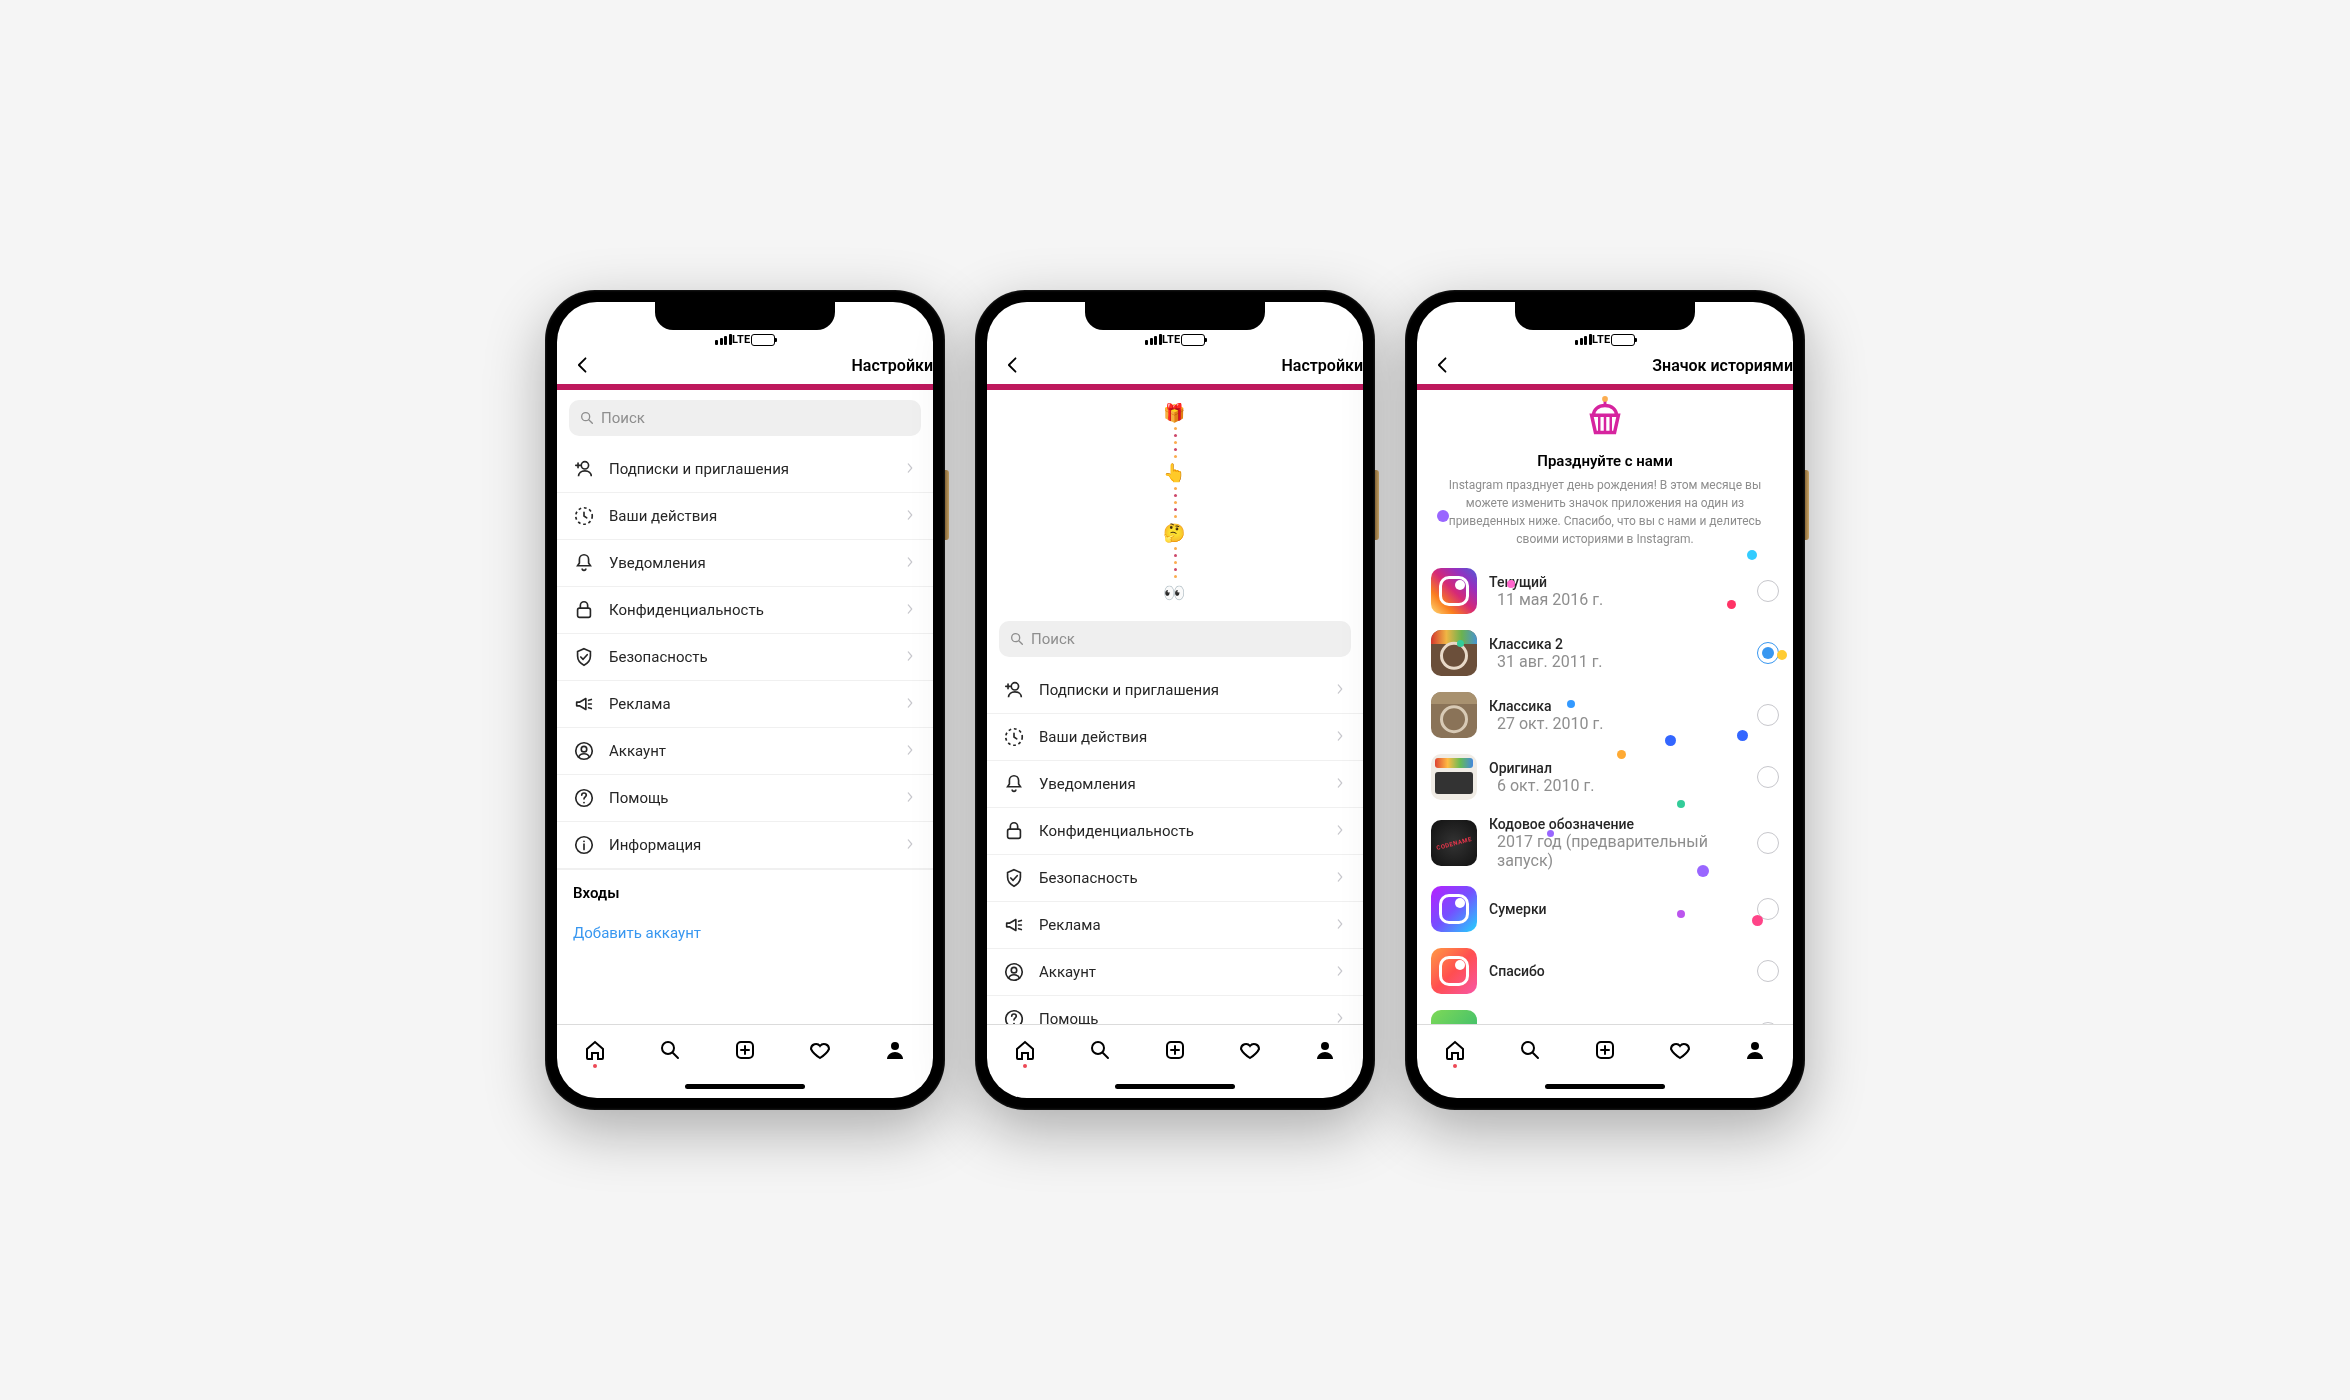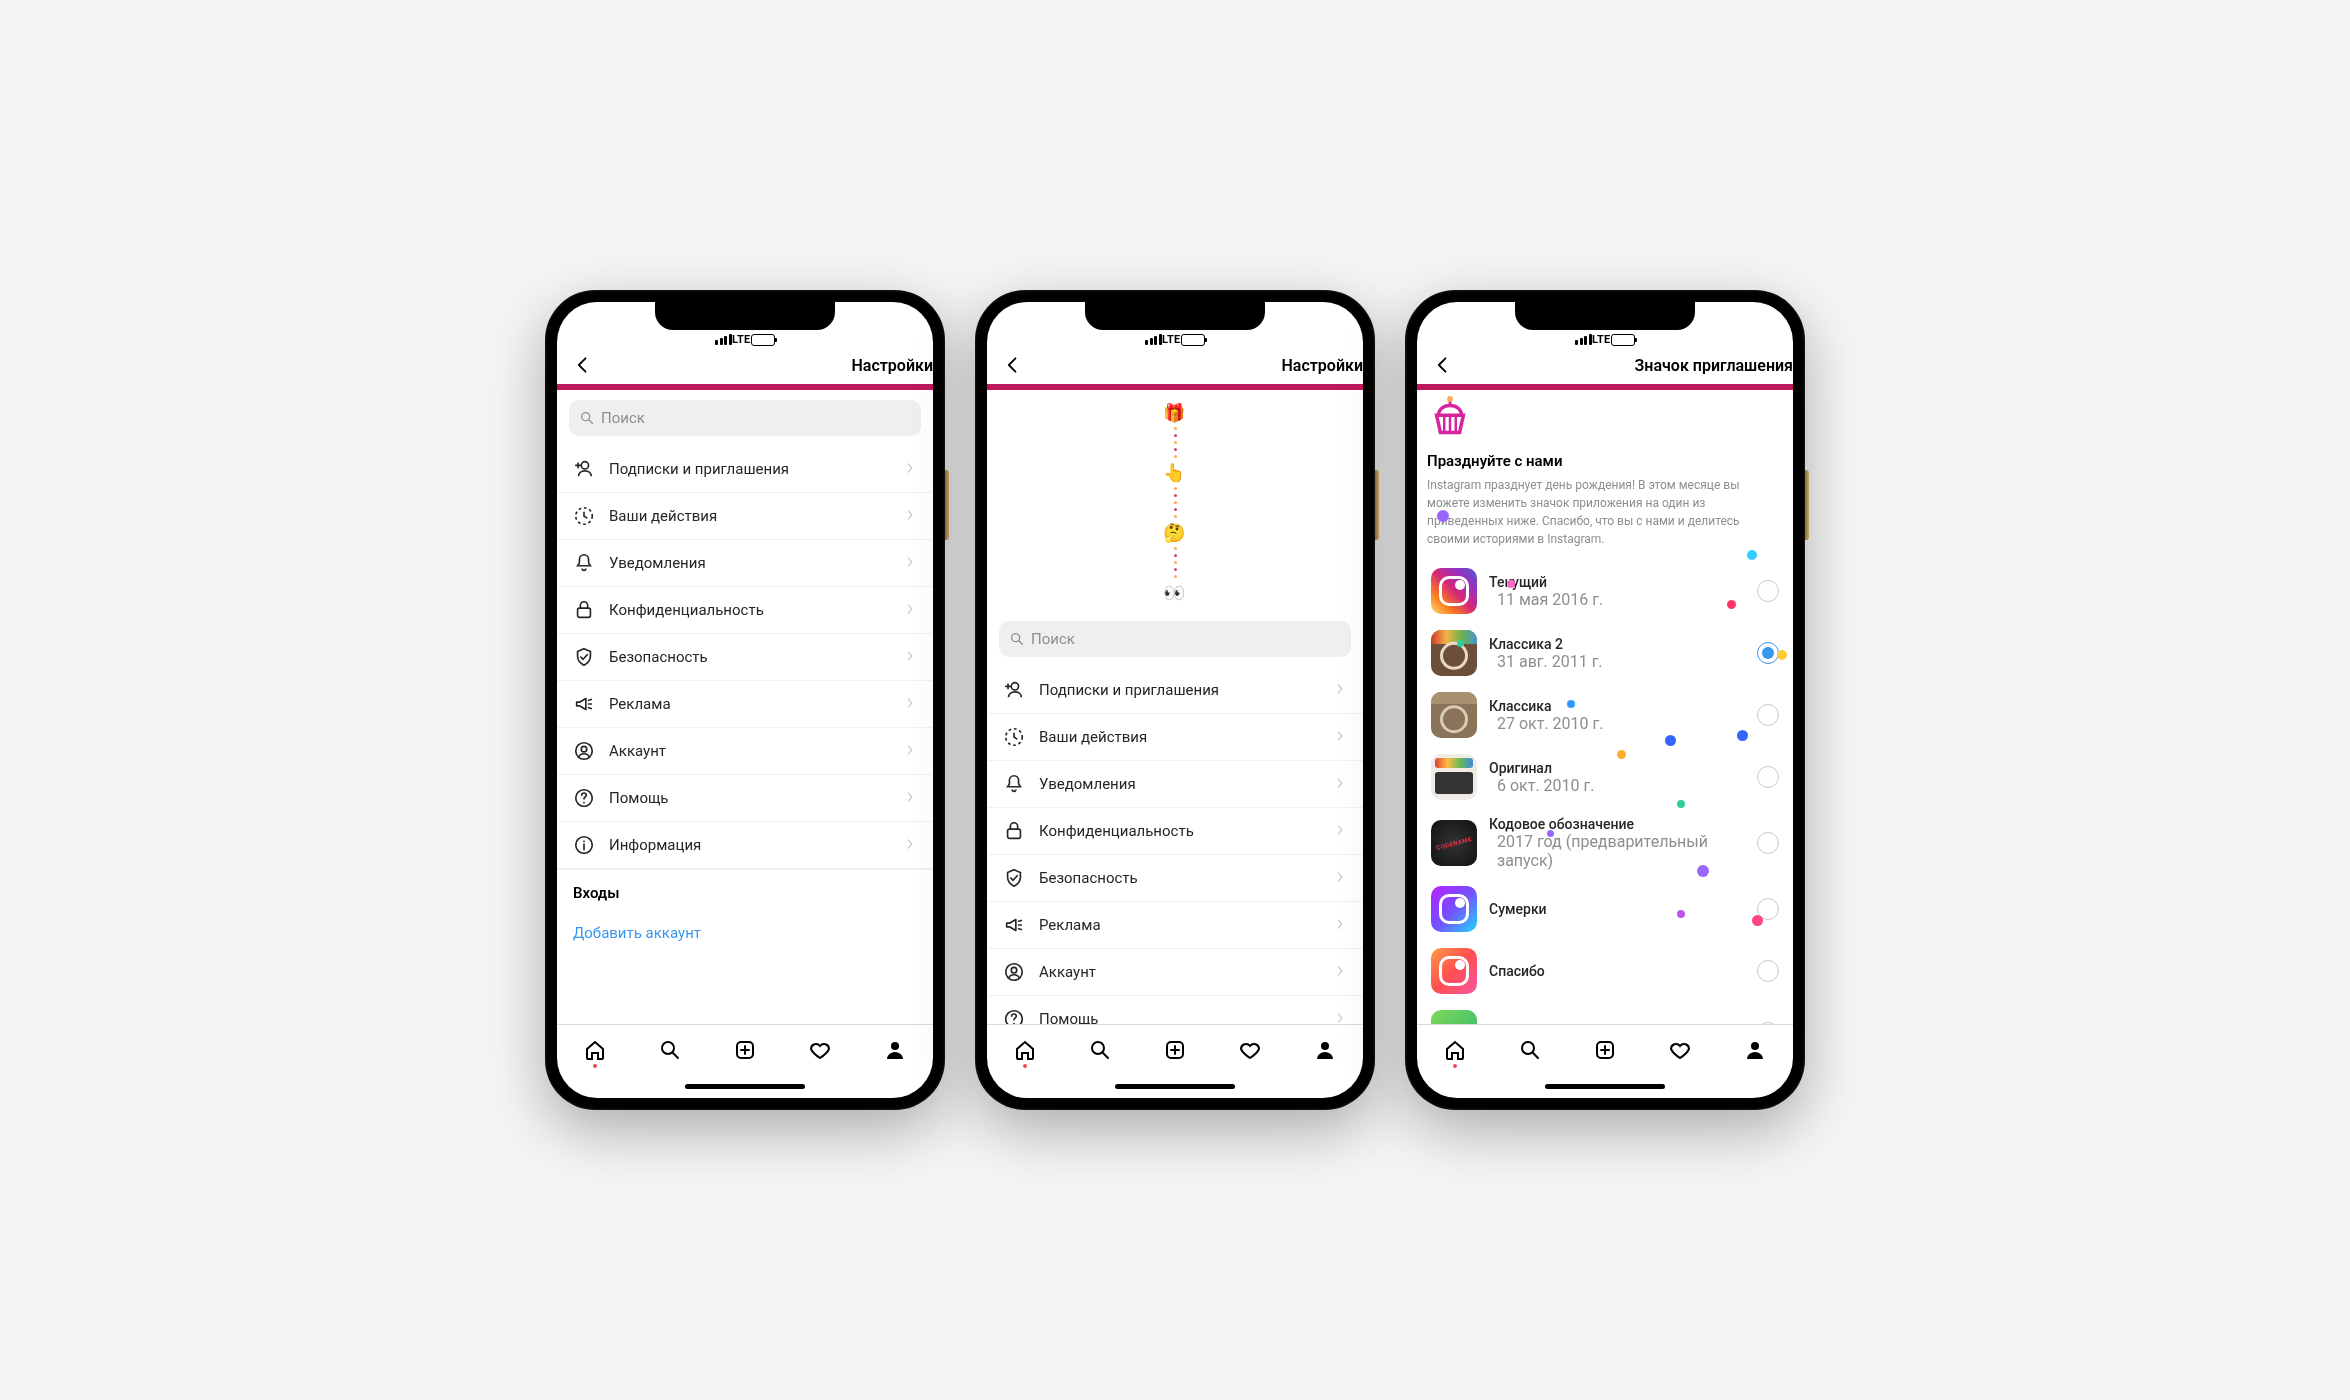--- a/index.html
+++ b/index.html
@@ -131,21 +131,21 @@
   .tab-bar .tab { width: 28px; height: 28px; display: flex; align-items: center; justify-content: center; position: relative; }
   .tab-bar .tab.dot::after { content: ""; position: absolute; bottom: -4px; left: 50%; transform: translateX(-50%); width: 4px; height: 4px; background: #ed4956; border-radius: 50%; }
   .home-indicator { height: 24px; display: flex; align-items: center; justify-content: center; }
   .home-indicator .bar { width: 120px; height: 5px; background: #000; border-radius: 3px; }
   .emoji-track { display: flex; flex-direction: column; align-items: center; padding: 10px 0 6px; }
   .emoji-track .emoji { font-size: 18px; margin: 2px 0; }
   .emoji-track .dots { display: flex; flex-direction: column; gap: 4px; margin: 2px 0; }
   .emoji-track .dots span { width: 3px; height: 3px; border-radius: 50%; }
   .emoji-track .dots span:nth-child(odd){background: #fbad50;}
   .emoji-track .dots span:nth-child(even){background: #cd486b;}
-  .celebrate { text-align: left; padding: 6px 10px 12px; position: relative; }
+  .celebrate { text-align: center; padding: 6px 10px 12px; position: relative; }
   .celebrate svg { margin-bottom: 6px; }
   .celebrate .title { font-size: 15px; font-weight: 600; margin-bottom: 6px; }
   .celebrate .desc { font-size: 12px; color: #8e8e8e; line-height: 1.5; }
   .icon-list { display: flex; flex-direction: column; }
   .icon-row { display: flex; align-items: center; padding: 8px 14px; gap: 12px; }
   .icon-row .thumb { width: 46px; height: 46px; border-radius: 10px; flex-shrink: 0; }
   .icon-row .meta { flex: 1; }
   .icon-row .meta .t { font-size: 14px; font-weight: 500; color: #262626; }
   .icon-row .meta .s { font-size: 16px; color: #8e8e8e; margin-left: 8px; }
   .radio { width: 22px; height: 22px; border: 1.5px solid #c7c7cc; border-radius: 50%; flex-shrink: 0; display:flex; align-items:center; justify-content:center; }
@@ -655,21 +655,21 @@
         <span class="lte">LTE</span>
         <span class="battery"><span class="fill"></span></span>
       </div>
     </div>
     <div class="nav-header">
       <div class="nav-back">
           <svg width="20" height="20" viewBox="0 0 24 24">
             <use href="#chevron-left"></use>
           </svg>
         </div>
-      <div class="nav-title">Значок приглашения</div>
+      <div class="nav-title">Значок историями</div>
     </div>
     <div class="content" id="content3" style="overflow:hidden;">
       <div class="celebrate">
         <svg width="46" height="46" viewBox="0 0 24 24">
             <use href="#cupcake"></use>
           </svg>
         <div class="title">Празднуйте с нами</div>
         <div class="desc">Instagram празднует день рождения! В этом месяце вы можете изменить значок приложения на один из приведенных ниже. Спасибо, что вы с нами и делитесь своими историями в Instagram.</div>
       </div>
       <div class="icon-list" id="iconlist">

